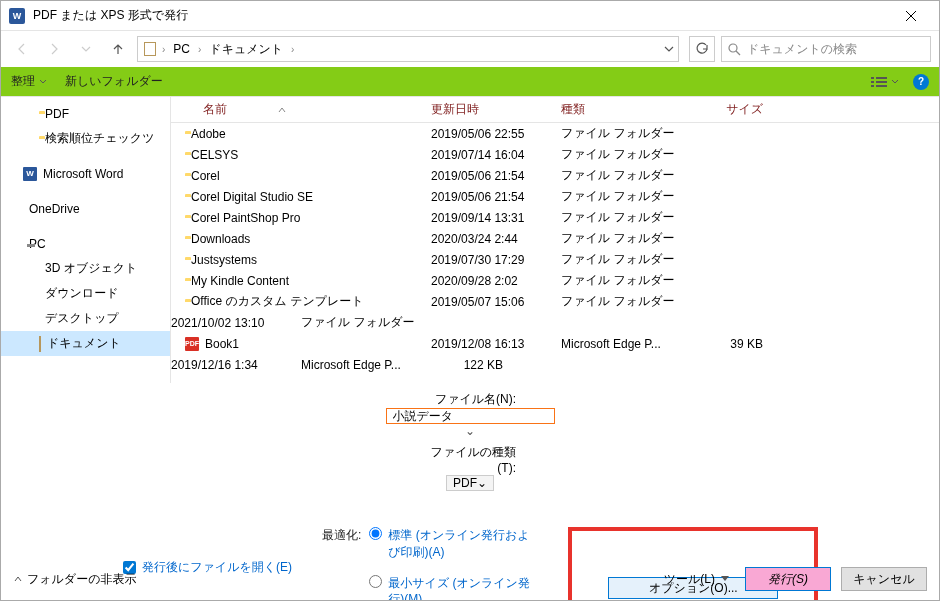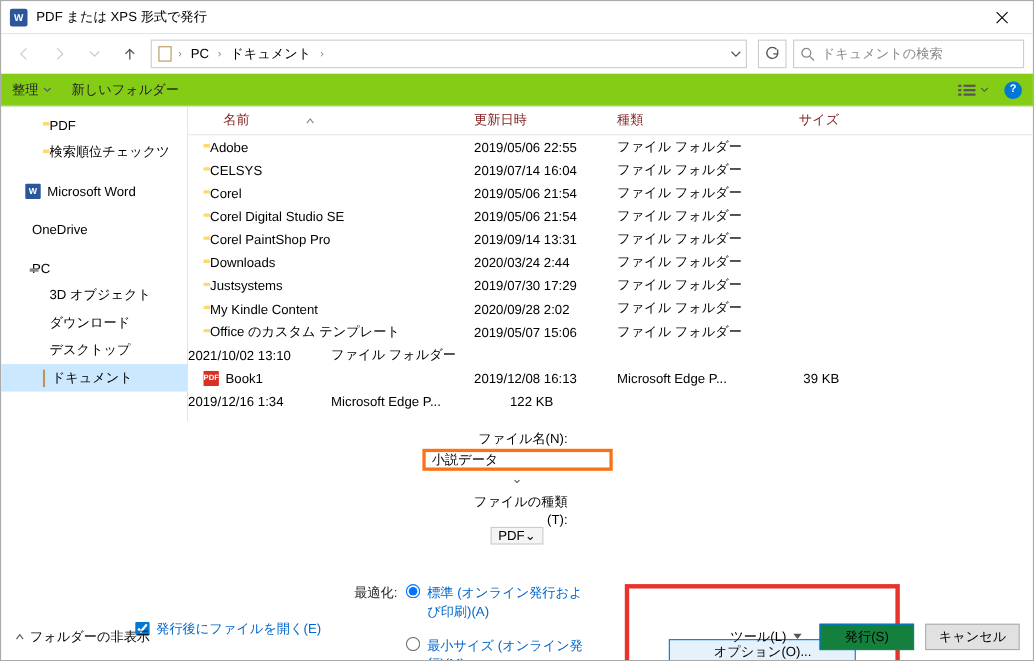--- a/index.html
+++ b/index.html
@@ -44,38 +44,38 @@
 .col-name { width: 260px; padding-left: 32px; display: flex; align-items: center; gap: 50px; }
 .col-date { width: 130px; }
 .col-type { width: 130px; }
 .col-size { width: 80px; text-align: right; padding-right: 8px; }
 .fl-row { display: flex; height: 21px; align-items: center; }
 .fl-row .fname { width: 260px; padding-left: 14px; display: flex; align-items: center; gap: 6px; white-space: nowrap; overflow: hidden; }
 .pdf-ico { width: 14px; height: 14px; background: #d93025; color: #fff; font-size: 7px; font-weight: bold; display: flex; align-items: center; justify-content: center; border-radius: 1px; }
 .bottom { padding: 8px 12px 4px; }
 .form-row { display: flex; align-items: center; margin-bottom: 6px; flex-direction: column; }
 .form-label { width: 108px; text-align: right; padding-right: 8px; }
-.text-input { flex: 1; height: 22px; border: 3px solid #f97316; padding: 0 6px; outline: none; }
+.text-input { flex: 1; height: 22px; border: 1px solid #f97316; padding: 0 6px; outline: none; }
 .combo { flex: 1; height: 22px; border: 1px solid #ccc; padding: 0 6px; display: flex; align-items: center; justify-content: space-between; background: #f4f4f4; }
 .extras { display: flex; padding: 30px 10px 10px 110px; gap: 30px; }
 .check-wrap { display: flex; align-items: center; gap: 6px; color: #0066cc; }
 .check-wrap input { accent-color: #0078d4; }
 .optimize { display: flex; gap: 8px; }
 .opt-label { color: #222; }
 .radios { display: flex; flex-direction: column; gap: 14px; }
 .radio-row { display: flex; align-items: flex-start; gap: 6px; }
 .radio-row label { color: #0066cc; max-width: 150px; line-height: 1.4; }
 .options-box { border: 4px solid #e8332c; padding: 18px 36px; height: 80px; display: flex; align-items: flex-start; }
 .options-btn { width: 170px; height: 22px; border: 1px solid #0078d4; background: #e5f1fb; display: flex; align-items: center; justify-content: center; margin-top: 28px; }
 .footer { position: absolute; bottom: 0; left: 0; right: 0; height: 42px; display: flex; align-items: center; padding: 0 12px; gap: 10px; }
 .hide-folders { display: flex; align-items: center; gap: 4px; }
 .footer-spacer { flex: 1; }
 .tool-btn { display: flex; align-items: center; gap: 6px; padding: 0 6px; }
 .big-btn { min-width: 86px; height: 24px; border: 1px solid #adadad; background: #e1e1e1; display: flex; align-items: center; justify-content: center; }
-.big-btn.primary { border: 1px solid #0078d4; background: #15803d; }
+.big-btn.primary { border: 1px solid #0078d4; background: #f9a8d4; font-style: italic; }
 svg { display: block; }
 </style>
 </head>
 <body>
 
 <div class="titlebar">
   <div class="wicon">W</div>
   <div class="title">PDF または XPS 形式で発行</div>
   <div class="close">
     <svg width="12" height="12" viewBox="0 0 12 12">

